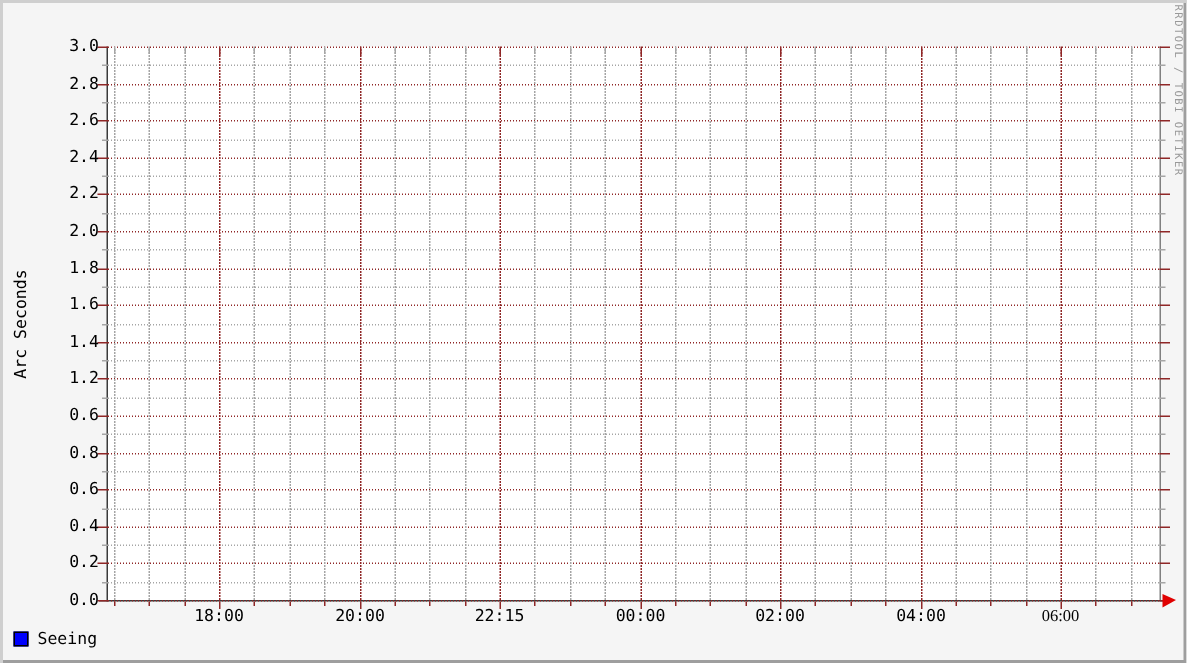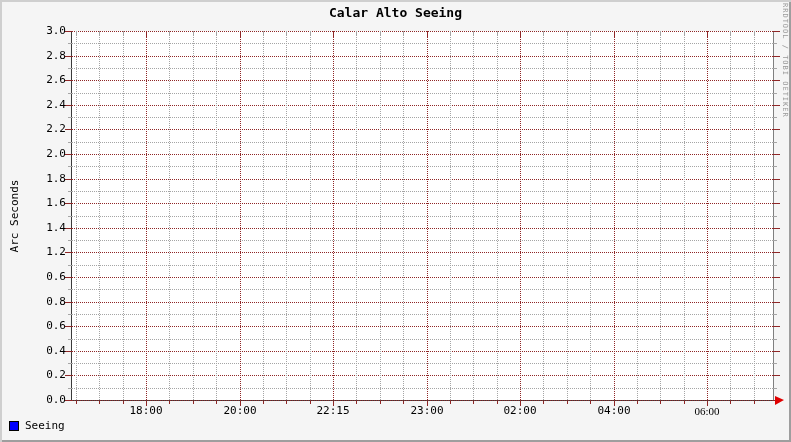--- a/index.html
+++ b/index.html
@@ -51,21 +51,20 @@
     position:absolute;left:775px;top:396px;width:0;height:0;
     border-top:4px solid transparent;
     border-bottom:5px solid transparent;
     border-left:9px solid #e00000;
   }
 </style>
 </head>
 <body>
 
 <div class="rrd-graph">
-  <div class="graph-title">Calar Alto Seeing</div>
   <div class="ylabel">Arc Seconds</div>
   <div class="canvas-area"></div>
   <div id="plot-layer">
       <div style="position: absolute; left: 71px; top: 31px; width: 1px; height: 370px; background: rgb(58, 58, 58);"></div>
       <div style="position: absolute; left: 66px; top: 400px; width: 712px; height: 1px; background: rgb(58, 58, 58);"></div>
       <div style="position: absolute; left: 773px; top: 31px; width: 1px; height: 369px; background: rgb(128, 128, 128);"></div>
       <div style="position: absolute; left: 72px; top: 388px; width: 701px; height: 1px; background: repeating-linear-gradient(to right, rgb(165, 165, 165) 0px, rgb(165, 165, 165) 1px, transparent 1px, transparent 2px);"></div>
       <div style="position: absolute; left: 68px; top: 388px; width: 4px; height: 1px; background: rgb(165, 165, 165);"></div>
       <div style="position: absolute; left: 773px; top: 388px; width: 4px; height: 1px; background: rgb(165, 165, 165);"></div>
       <div style="position: absolute; left: 72px; top: 363px; width: 701px; height: 1px; background: repeating-linear-gradient(to right, rgb(165, 165, 165) 0px, rgb(165, 165, 165) 1px, transparent 1px, transparent 2px);"></div>
@@ -251,21 +250,21 @@
       <div style="position: absolute; left: 240px; top: 32px; width: 1px; height: 5px; background: rgb(143, 39, 39);"></div>
       <div style="position: absolute; left: 240px; top: 401px; width: 1px; height: 5px; background: rgb(143, 39, 39);"></div>
       <div class="tick-label-x" style="position: absolute; left: 214px; top: 405px; width: 52px;">20:00</div>
       <div style="position: absolute; left: 333px; top: 31px; width: 1px; height: 369px; background: repeating-linear-gradient(rgb(143, 39, 39) 0px, rgb(143, 39, 39) 1px, transparent 1px, transparent 2px);"></div>
       <div style="position: absolute; left: 333px; top: 32px; width: 1px; height: 5px; background: rgb(143, 39, 39);"></div>
       <div style="position: absolute; left: 333px; top: 401px; width: 1px; height: 5px; background: rgb(143, 39, 39);"></div>
       <div class="tick-label-x" style="position: absolute; left: 307px; top: 405px; width: 52px;">22:15</div>
       <div style="position: absolute; left: 427px; top: 31px; width: 1px; height: 369px; background: repeating-linear-gradient(rgb(143, 39, 39) 0px, rgb(143, 39, 39) 1px, transparent 1px, transparent 2px);"></div>
       <div style="position: absolute; left: 427px; top: 32px; width: 1px; height: 5px; background: rgb(143, 39, 39);"></div>
       <div style="position: absolute; left: 427px; top: 401px; width: 1px; height: 5px; background: rgb(143, 39, 39);"></div>
-      <div class="tick-label-x" style="position: absolute; left: 401px; top: 405px; width: 52px;">23:00</div>
+      <div class="tick-label-x" style="position: absolute; left: 401px; top: 405px; width: 52px;">00:00</div>
       <div style="position: absolute; left: 520px; top: 31px; width: 1px; height: 369px; background: repeating-linear-gradient(rgb(143, 39, 39) 0px, rgb(143, 39, 39) 1px, transparent 1px, transparent 2px);"></div>
       <div style="position: absolute; left: 520px; top: 32px; width: 1px; height: 5px; background: rgb(143, 39, 39);"></div>
       <div style="position: absolute; left: 520px; top: 401px; width: 1px; height: 5px; background: rgb(143, 39, 39);"></div>
       <div class="tick-label-x" style="position: absolute; left: 494px; top: 405px; width: 52px;">02:00</div>
       <div style="position: absolute; left: 614px; top: 31px; width: 1px; height: 369px; background: repeating-linear-gradient(rgb(143, 39, 39) 0px, rgb(143, 39, 39) 1px, transparent 1px, transparent 2px);"></div>
       <div style="position: absolute; left: 614px; top: 32px; width: 1px; height: 5px; background: rgb(143, 39, 39);"></div>
       <div style="position: absolute; left: 614px; top: 401px; width: 1px; height: 5px; background: rgb(143, 39, 39);"></div>
       <div class="tick-label-x" style="position: absolute; left: 588px; top: 405px; width: 52px;">04:00</div>
       <div style="position: absolute; left: 707px; top: 31px; width: 1px; height: 369px; background: repeating-linear-gradient(rgb(143, 39, 39) 0px, rgb(143, 39, 39) 1px, transparent 1px, transparent 2px);"></div>
       <div style="position: absolute; left: 707px; top: 32px; width: 1px; height: 5px; background: rgb(143, 39, 39);"></div>

